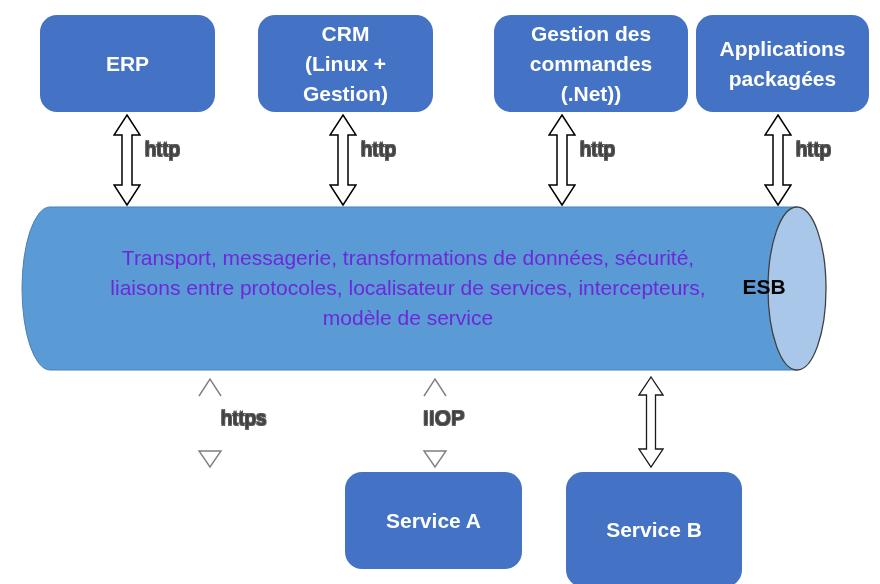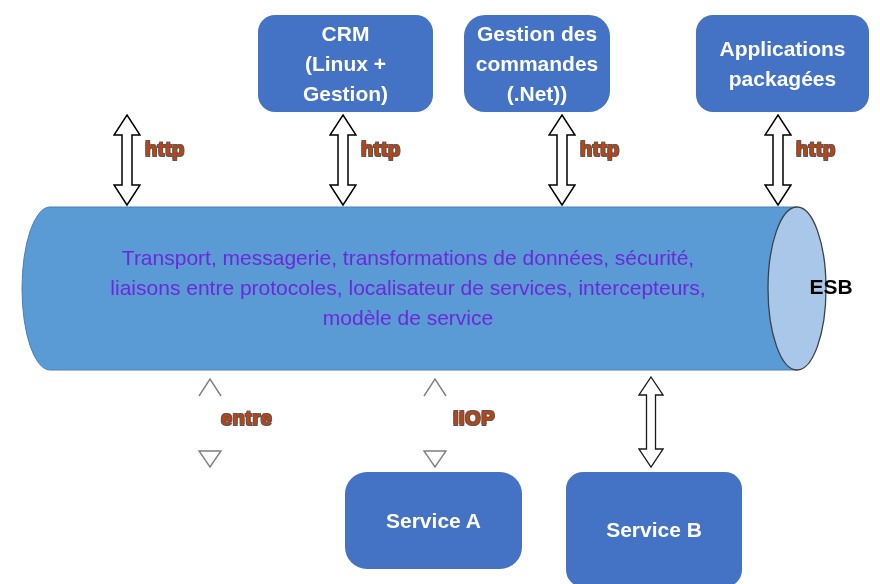--- a/index.html
+++ b/index.html
@@ -16,87 +16,88 @@
     background:#4472C4;
     border-radius:17px;
     color:#ffffff;
     display:flex;align-items:center;justify-content:center;
     text-align:center;
     font-size:21px;line-height:30px;font-weight:600;
     white-space:pre-line;
   }
   .node-erp        {left:40px;  top:15px;  width:175px; height:97px;}
   .node-crm        {left:258px; top:15px;  width:175px; height:97px;}
-  .node-commandes  {left:464px; top:15px;  width:146px; height:97px;border-radius:21px;}
+  .node-commandes  {left:494px; top:15px;  width:194px; height:97px;}
   .node-packagees  {left:696px; top:15px;  width:173px; height:97px;}
   .node-boutique   {left:126px; top:472px; width:177px; height:97px;}
-  .node-service-a  {left:345px; top:472px; width:177px; height:97px;border-radius:22px;}
+  .node-service-a  {left:345px; top:472px; width:177px; height:97px;}
   .node-service-b  {left:566px; top:472px; width:176px; height:115px;}
 
   
   .arrow{position:absolute;}
   .arrow-erp {left:113px; top:114px;}
   .arrow-crm {left:329px; top:114px;}
   .arrow-cmd {left:548px; top:114px;}
   .arrow-pkg {left:764px; top:114px;}
   .arrow-https{left:197px; top:377px;}
   .arrow-iiop {left:422px; top:377px;}
   .arrow-mq   {left:638px; top:376px;}
 
   
   .proto{
     position:absolute;
-    font-size:20px;line-height:27px;font-weight:700;
-    color:#c2410c;
+    font-size:20px;line-height:27px;font-weight:400;
+    color:#404040;
     text-shadow:-1px -1px 0 #595959, 1px -1px 0 #595959,
                 -1px  1px 0 #595959, 1px  1px 0 #595959;
     white-space:pre-line;
     letter-spacing:0.5px;
   }
   .proto-http-erp {left:145px; top:136px;}
   .proto-http-crm {left:361px; top:136px;}
   .proto-http-cmd {left:580px; top:136px;}
   .proto-http-pkg {left:796px; top:136px;}
   .proto-https    {left:221px; top:405px;}
-  .proto-iiop     {left:453px; top:405px;}
+  .proto-iiop     {left:423px; top:405px;}
   .proto-mq       {left:666px; top:396px;}
 
   
   .cyl-svg{position:absolute;left:0;top:0;}
   .cyl-text{
     position:absolute;
     left:48px; top:243px; width:720px;
     color:#6d28d9;
     font-size:21px;line-height:30px;
     text-align:center;
     white-space:pre-line;
   }
   .esb-label{
     position:absolute;
-    left:809px; top:275px; width:44px;
+    left:742px; top:275px; width:44px;
     color:#000000;
     font-size:21px;font-weight:600;
     text-align:center;
   }
 </style>
 </head>
 <body>
 
 <div class="canvas">
 
   <svg class="cyl-svg" width="880" height="584" viewBox="0 0 880 584">
     <path d="M 50 207 L 797 207 L 797 370 L 50 370 A 28 81.5 0 0 1 50 207 Z" stroke="#4A7EBB" stroke-width="1" fill="#5B9BD5"></path>
     <ellipse cx="797" cy="288.5" rx="29" ry="81.5" stroke="#404040" stroke-width="1.3" fill="#A9C7E8"></ellipse>
   </svg>
 
   <div class="cyl-text">Transport, messagerie, transformations de données, sécurité,
 liaisons entre protocoles, localisateur de services, intercepteurs,
 modèle de service</div>
   <div class="esb-label">ESB</div>
 
+  <div class="node node-erp">ERP</div>
   <div class="node node-crm">CRM
 (Linux +
 Gestion)</div>
   <div class="node node-commandes">Gestion des
 commandes
 (.Net))</div>
   <div class="node node-packagees">Applications
 packagées</div>
 
   <svg class="arrow arrow-erp" width="28" height="93" viewBox="0 0 28 93">
@@ -124,19 +125,19 @@
 
   <svg class="arrow arrow-iiop" width="26" height="93" viewBox="0 0 26 93">
     <path d="M2,19 L13,2 L24,19" fill="none" stroke="#7f7f7f" stroke-width="1.4"></path>
     <path d="M2,74 L24,74 L13,90 Z" fill="none" stroke="#7f7f7f" stroke-width="1.4"></path>
   </svg>
 
   <svg class="arrow arrow-mq" width="26" height="93" viewBox="0 0 26 93">
     <polygon points="13,1 25,19 17.5,19 17.5,73 25,73 13,91 1,73 8.5,73 8.5,19 1,19" fill="#ffffff" stroke="#1a1a1a" stroke-width="1.3"></polygon>
   </svg>
 
-  <div class="proto proto-https">entre</div>
+  <div class="proto proto-https">https</div>
   <div class="proto proto-iiop">IIOP</div>
 
   <div class="node node-service-a">Service A</div>
   <div class="node node-service-b">Service B</div>
 
 </div>
 
 </body></html>

